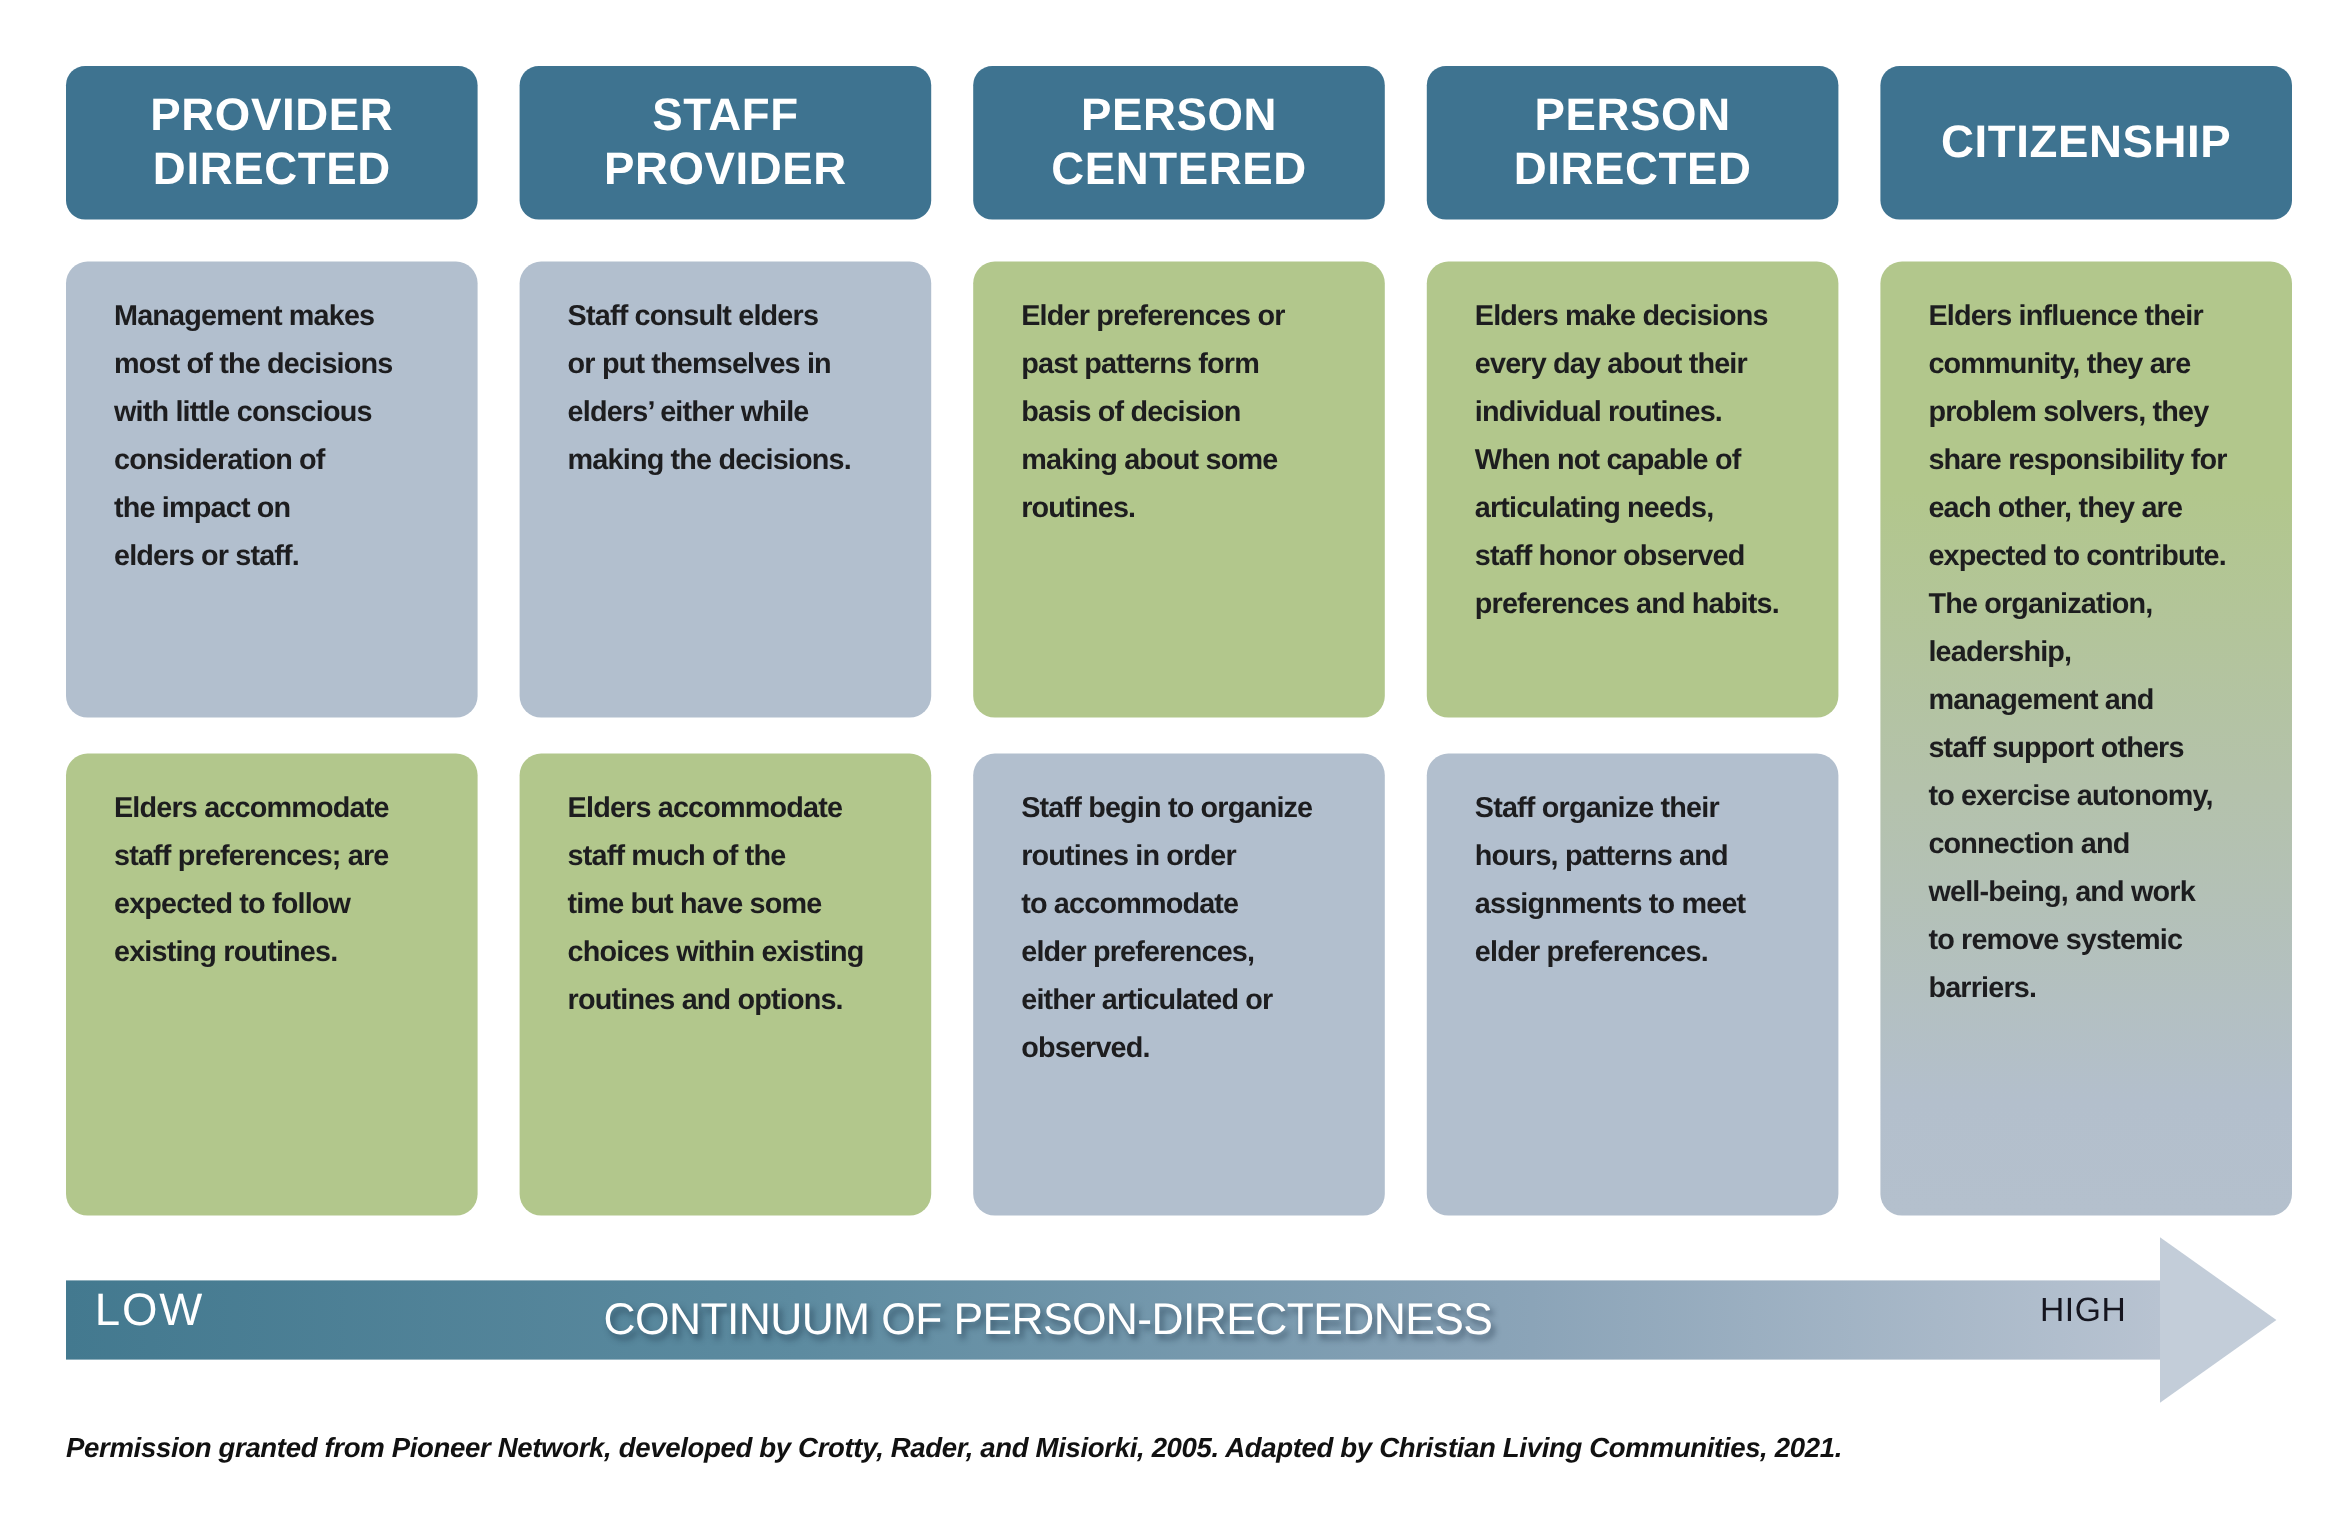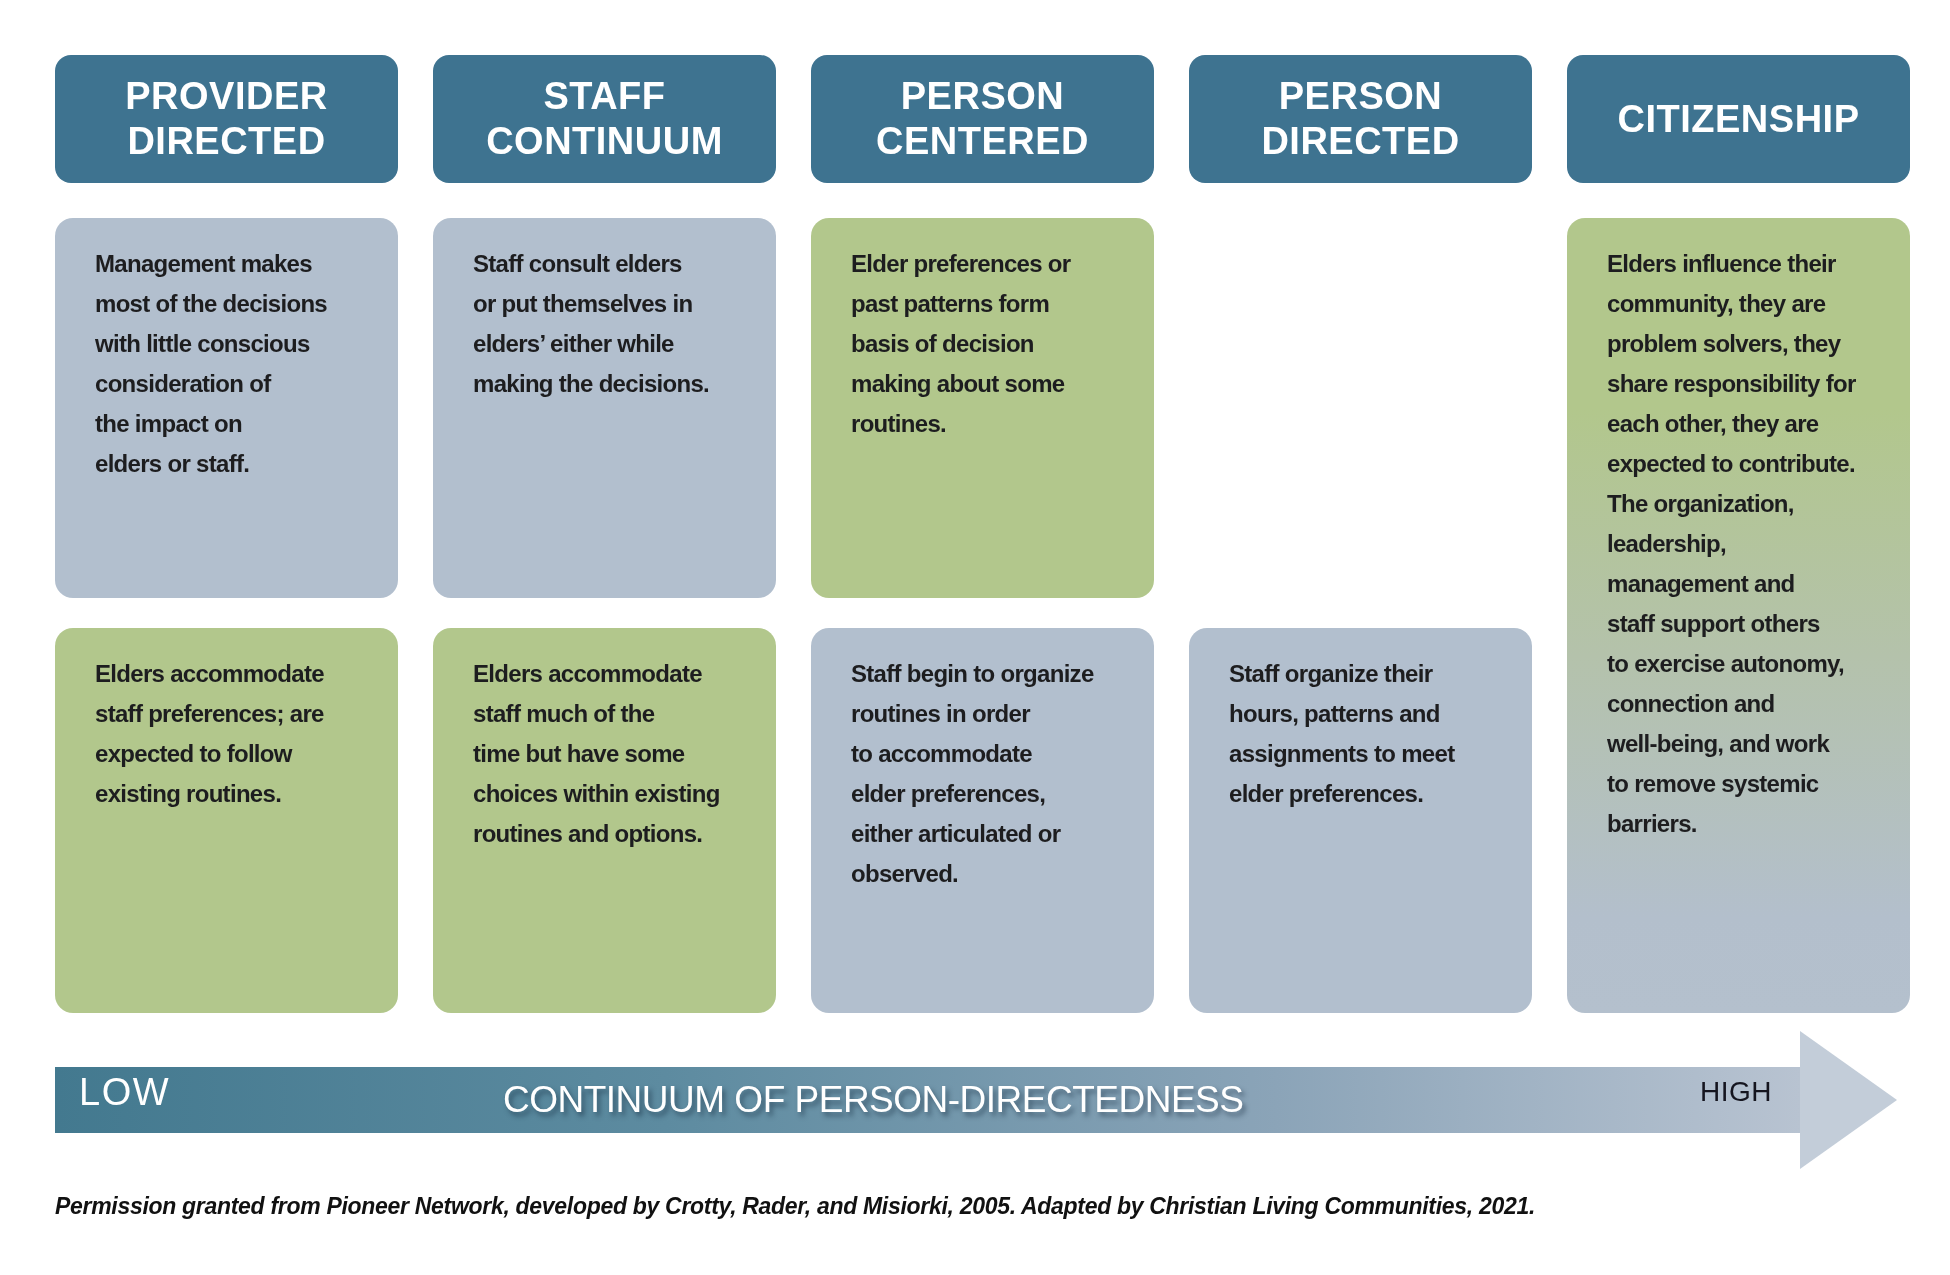--- a/index.html
+++ b/index.html
@@ -69,21 +69,21 @@
 with little conscious
 consideration of
 the impact on
 elders or staff.</div>
   <div class="box row2 green c1">Elders accommodate
 staff preferences; are
 expected to follow
 existing routines.</div>
 
   <div class="header c2">STAFF
-CONTINUUM</div>
+PROVIDER</div>
   <div class="box row1 blue c2">Staff consult elders
 or put themselves in
 elders’ either while
 making the decisions.</div>
   <div class="box row2 green c2">Elders accommodate
 staff much of the
 time but have some
 choices within existing
 routines and options.</div>
 
@@ -96,20 +96,27 @@
 either articulated or
 observed.</div>
   <div class="box row1 green c3">Elder preferences or
 past patterns form
 basis of decision
 making about some
 routines.</div>
 
   <div class="header c4">PERSON
 DIRECTED</div>
+  <div class="box row1 green c4">Elders make decisions
+every day about their
+individual routines.
+When not capable of
+articulating needs,
+staff honor observed
+preferences and habits.</div>
   <div class="box row2 blue c4">Staff organize their
 hours, patterns and
 assignments to meet
 elder preferences.</div>
 
   <div class="header c5">CITIZENSHIP</div>
   <div class="box tall grad c5">Elders influence their
 community, they are
 problem solvers, they
 share responsibility for

